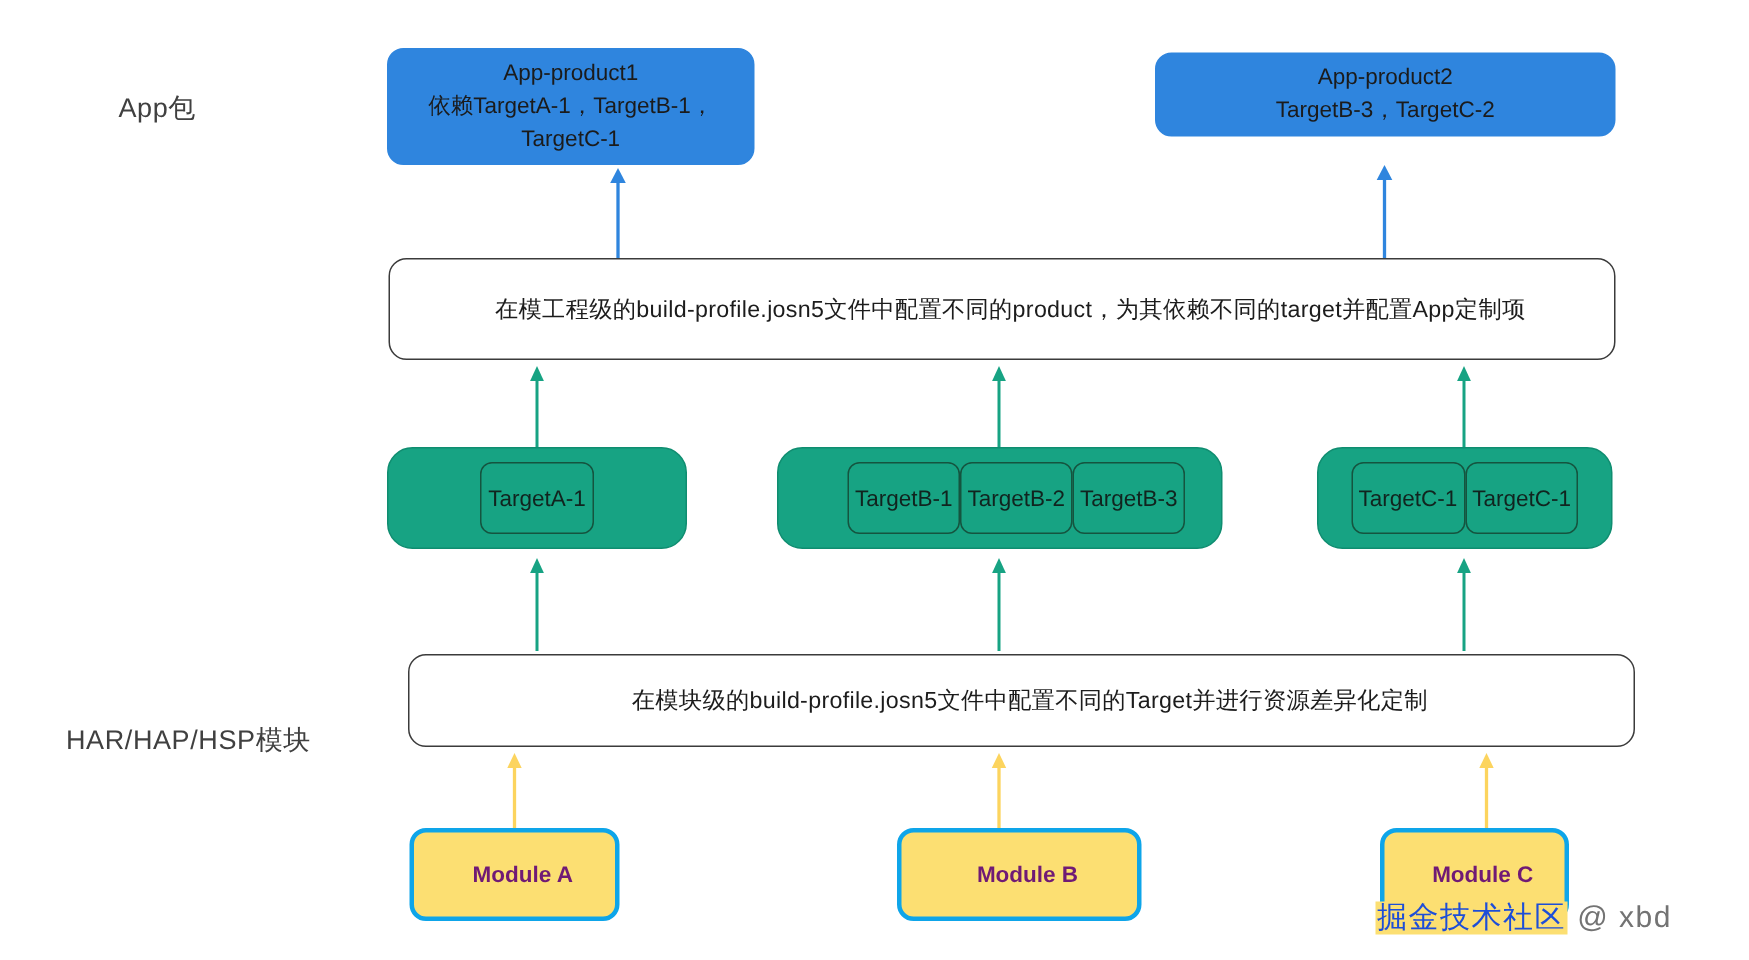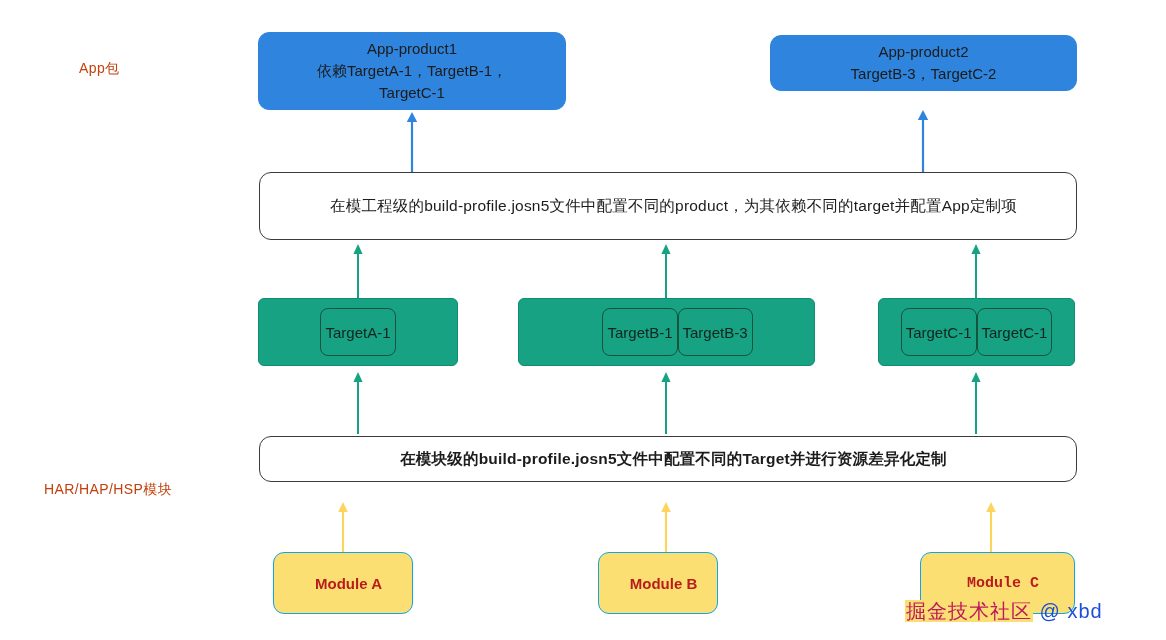--- a/index.html
+++ b/index.html
@@ -12,22 +12,22 @@
   }
   #canvas {
     position: relative;
     width: 1166px;
     height: 640px;
     background: #ffffff;
     overflow: hidden;
   }
   .row-label {
     position: absolute;
-    color: #c2410c;
-    font-size: 14px;
+    color: #404040;
+    font-size: 18px;
     letter-spacing: 0.4px;
     white-space: nowrap;
   }
   
   .box {
     position: absolute;
     box-sizing: border-box;
     display: flex;
     align-items: center;
     justify-content: center;
@@ -51,21 +51,21 @@
     background: #ffffff;
     border: 1px solid #3b3b3b;
     border-radius: 12px;
     color: #1c1c1c;
     font-size: 15.5px;
     letter-spacing: 0.2px;
   }
   .target-group {
     background: #17a383;
     border: 1px solid #0f8d70;
-    border-radius: 6px;
+    border-radius: 17px;
     display: flex;
     align-items: center;
     justify-content: center;
     gap: 0px;
     padding: 9px 10px;
     box-sizing: border-box;
   }
   .target-chip {
     border: 1px solid #15543f;
     border-radius: 8px;
@@ -76,23 +76,23 @@
     display: flex;
     align-items: center;
     justify-content: center;
     padding: 0 4px;
     box-sizing: border-box;
     white-space: nowrap;
     background: transparent;
   }
   .module-box {
     background: #fcdf72;
-    border: 1px solid #0ea5e9;
+    border: 3px solid #0ea5e9;
     border-radius: 11px;
-    color: #b91c1c;
+    color: #701a75;
     font-size: 15px;
     font-weight: bold;
     text-align: right;
   }
   
   .arrow {
     position: absolute;
   }
   .arrow svg {
     display: block;
@@ -101,37 +101,38 @@
   
   .watermark {
     position: absolute;
     font-size: 20px;
     color: #9a9a9a;
     white-space: nowrap;
     letter-spacing: 1px;
   }
   .watermark .wm-cn {
     background: #fcdf72;
-    color: #be185d;
+    color: #1d4ed8;
     padding: 0 1px;
+    margin-left: 12px;
   }
   .watermark .wm-en {
-    color: #1d4ed8;
+    color: #737373;
   }
 </style>
 </head>
 <body>
 
 <div id="canvas">
 
   <div class="row-label" style="left:79px; top:60px;">App包</div>
 
   <div class="row-label" style="left:44px; top:455px;margin-top:26px;">HAR/HAP/HSP模块</div>
 
-  <div class="box app-box" style="left:258px; top:32px; width:308px; height:78px;">
+  <div class="box app-box" style="left:258px; top:32px; width:245px; height:78px;">
     <span class="lines">App-product1
 依赖TargetA-1，TargetB-1，
 TargetC-1</span>
   </div>
 
   <div class="box app-box" style="left:770px; top:35px; width:307px; height:56px;">
     <span class="lines">App-product2
 TargetB-3，TargetC-2</span>
   </div>
 
@@ -171,20 +172,21 @@
       <path d="M8 0 L12.6 10 L3.4 10 Z" fill="#17a383"></path>
     </svg>
   </div>
 
   <div class="box target-group" style="left:258px; top:298px; width:200px; height:68px;">
     <div class="target-chip">TargetA-1</div>
   </div>
 
   <div class="box target-group" style="left:518px; top:298px; width:297px; height:68px;padding-left:32px;">
     <div class="target-chip">TargetB-1</div>
+    <div class="target-chip">TargetB-2</div>
     <div class="target-chip">TargetB-3</div>
   </div>
 
   <div class="box target-group" style="left:878px; top:298px; width:197px; height:68px;">
     <div class="target-chip">TargetC-1</div>
     <div class="target-chip">TargetC-1</div>
   </div>
 
   <div class="arrow" style="left:350px; top:372px;">
     <svg width="16" height="62" viewBox="0 0 16 62">
@@ -198,21 +200,21 @@
       <path d="M8 0 L12.6 10 L3.4 10 Z" fill="#17a383"></path>
     </svg>
   </div>
   <div class="arrow" style="left:968px; top:372px;">
     <svg width="16" height="62" viewBox="0 0 16 62">
       <line x1="8" y1="62" x2="8" y2="5" stroke="#17a383" stroke-width="2"></line>
       <path d="M8 0 L12.6 10 L3.4 10 Z" fill="#17a383"></path>
     </svg>
   </div>
 
-  <div class="box white-bar" style="left:259px; top:436px; width:818px; height:46px;font-weight:bold;">
+  <div class="box white-bar" style="left:272px; top:436px; width:818px; height:62px;">
     <span>在模块级的build-profile.josn5文件中配置不同的Target并进行资源差异化定制</span>
   </div>
 
   <div class="arrow" style="left:335px; top:502px;">
     <svg width="16" height="50" viewBox="0 0 16 50">
       <line x1="8" y1="50" x2="8" y2="5" stroke="#fcd45e" stroke-width="2.2"></line>
       <path d="M8 0 L12.8 10 L3.2 10 Z" fill="#fcd45e"></path>
     </svg>
   </div>
   <div class="arrow" style="left:658px; top:502px;">
@@ -224,24 +226,24 @@
   <div class="arrow" style="left:983px; top:502px;">
     <svg width="16" height="50" viewBox="0 0 16 50">
       <line x1="8" y1="50" x2="8" y2="5" stroke="#fcd45e" stroke-width="2.2"></line>
       <path d="M8 0 L12.8 10 L3.2 10 Z" fill="#fcd45e"></path>
     </svg>
   </div>
 
   <div class="box module-box" style="left:273px; top:552px; width:140px; height:62px;">
     <span>Module A</span>
   </div>
-  <div class="box module-box" style="left:598px; top:552px; width:120px; height:62px;">
+  <div class="box module-box" style="left:598px; top:552px; width:163px; height:62px;">
     <span>Module B</span>
   </div>
-  <div class="box module-box" style="left:920px; top:552px; width:155px; height:62px;font-family:Liberation Mono, monospace;">
+  <div class="box module-box" style="left:920px; top:552px; width:126px; height:62px;">
     <span>Module C</span>
   </div>
 
   <div class="watermark" style="left:905px; top:598px;">
     <span class="wm-cn">掘金技术社区</span><span class="wm-en"> @ xbd</span>
   </div>
 
 </div>
 
 </body></html>

